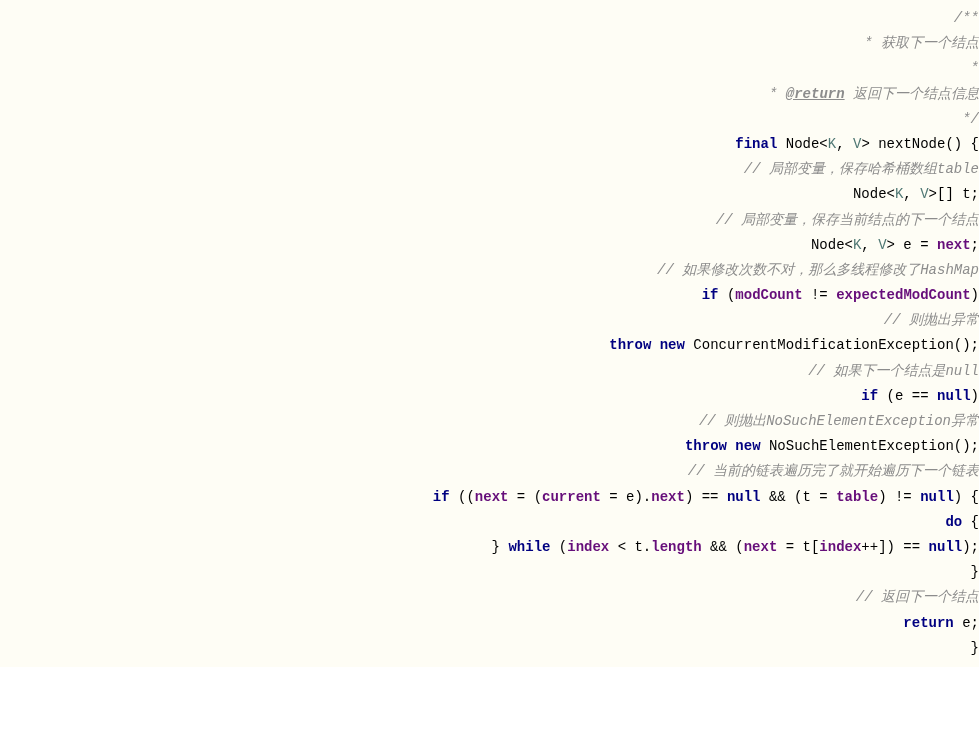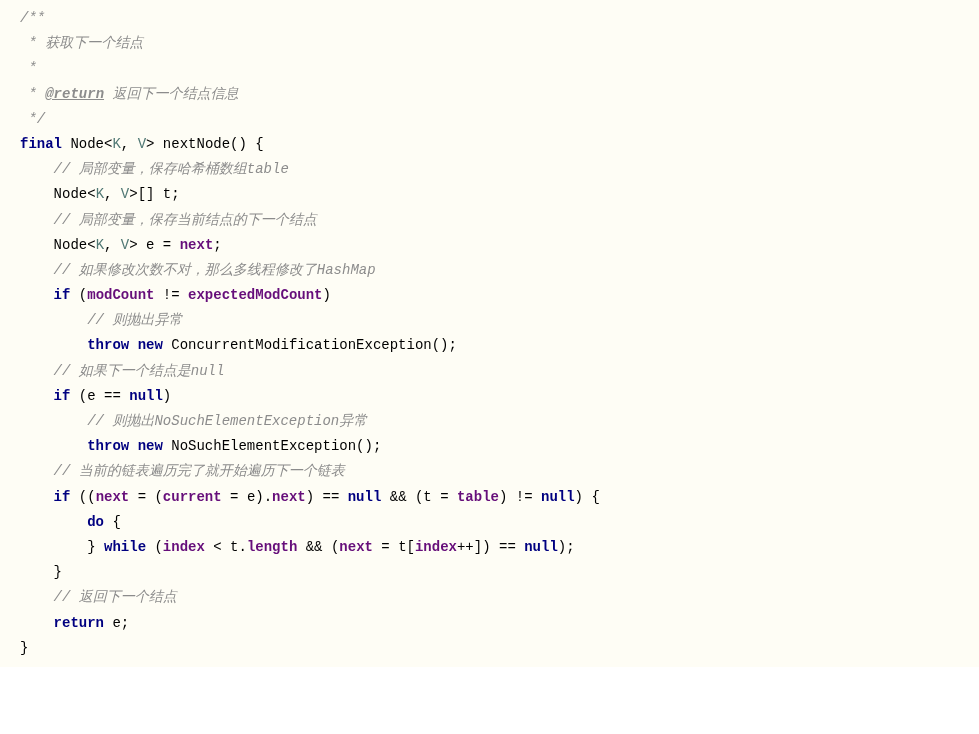--- a/index.html
+++ b/index.html
@@ -9,20 +9,21 @@
     font-size: 14px;
     line-height: 1.8;
     background: #ffffff;
     color: #000;
   }
   .code-container {
     background: #fefdf5;
     padding: 6px 0 6px 0;
     width: 979px;
     box-sizing: border-box;
+    text-align: right;
   }
   pre {
     margin: 0;
     padding: 0 0 0 20px;
     white-space: pre;
     font-family: Consolas, "Courier New", monospace;
   }
   .javadoc { color: #8c8c8c; font-style: italic; }
   .javadoc-tag { color: #8c8c8c; font-style: italic; font-weight: bold; text-decoration: underline; }
   .comment { color: #8c8c8c; font-style: italic; }

